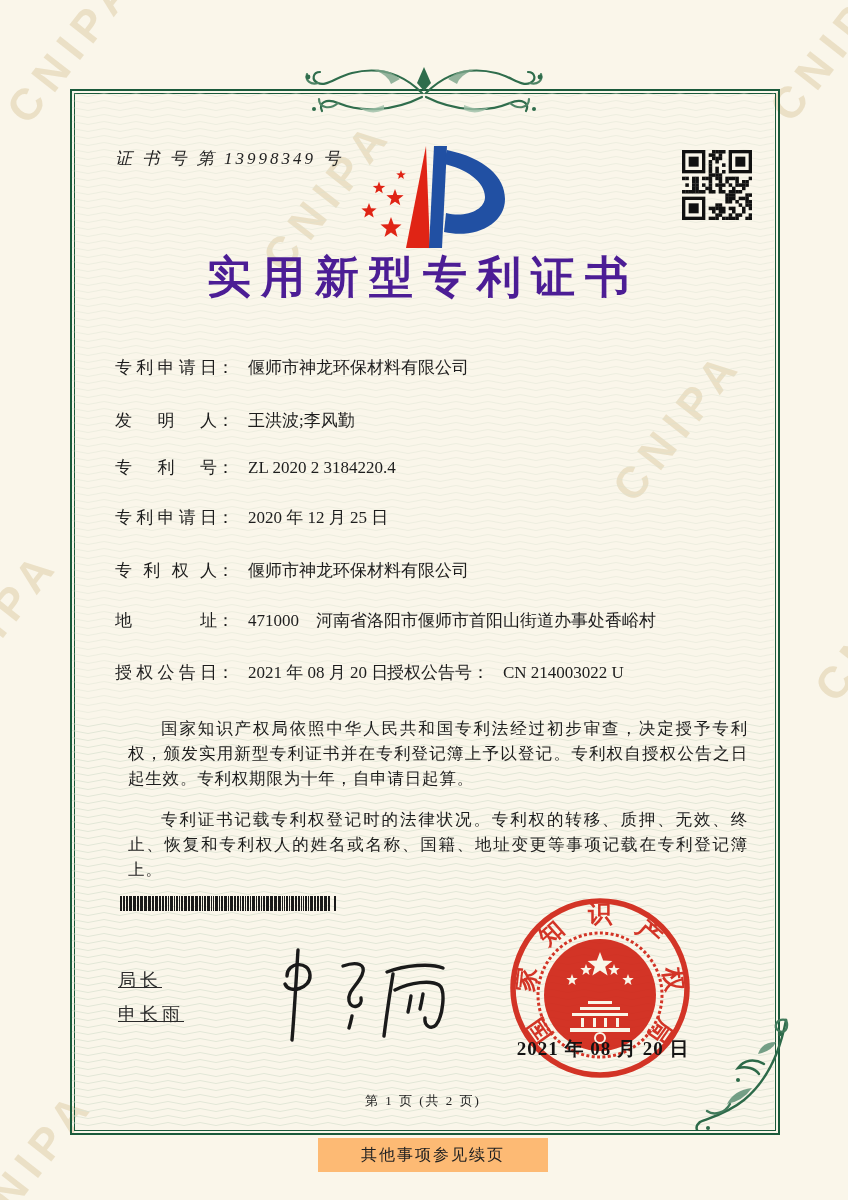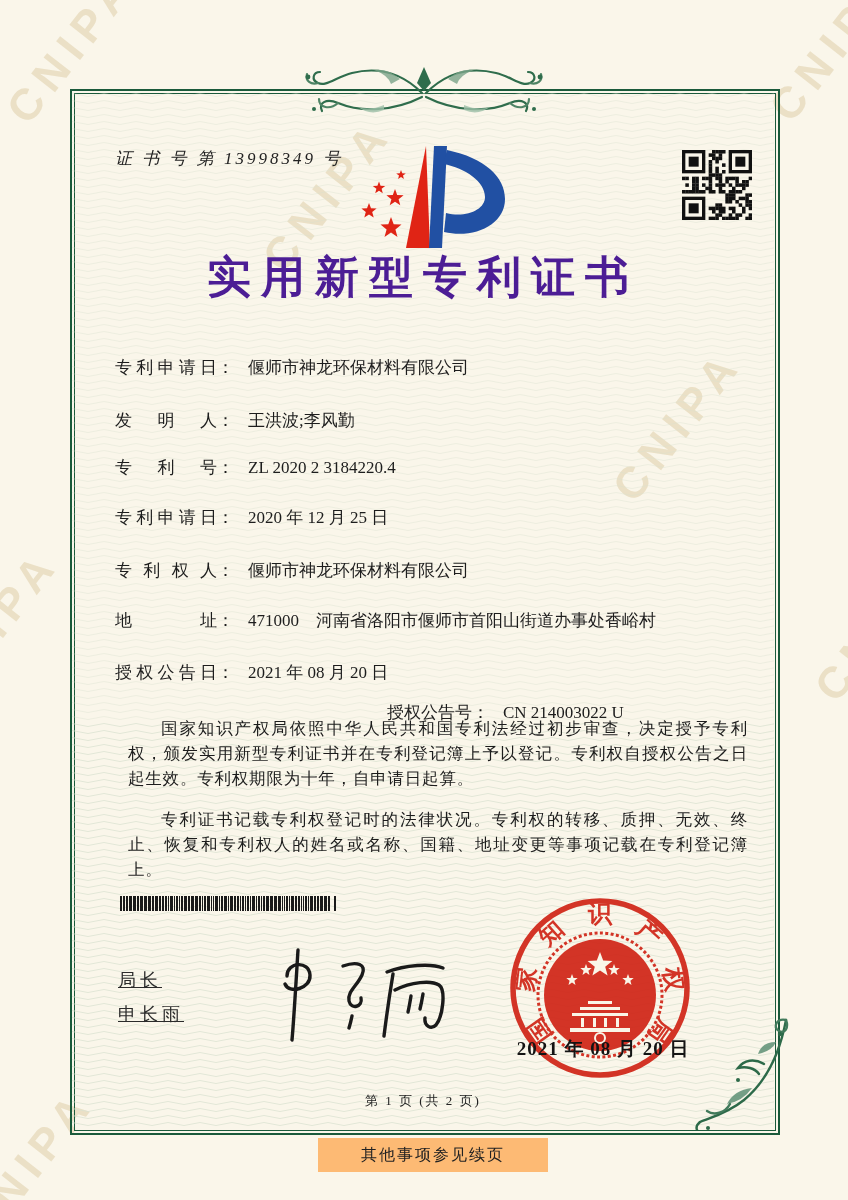--- a/index.html
+++ b/index.html
@@ -10,21 +10,21 @@
       white-space:nowrap;z-index:1;user-select:none;}
   .frame{position:absolute;left:70px;top:89px;width:706px;height:1042px;border:2px solid #1a5a3b;z-index:2;}
   .frame-inner{position:absolute;inset:2px;border:1px solid #1a5a3b;}
   .abs{position:absolute;z-index:4;}
   .cert-no{left:115px;top:147px;font-size:17px;letter-spacing:3px;color:#222;font-style:italic;}
   .title{left:70px;top:248px;width:706px;text-align:center;font-size:44px;font-weight:bold;
          letter-spacing:10px;color:#4c1d95;}
   .frow{left:115px;width:648px;font-size:17px;color:#1d1d1d;line-height:24px;white-space:nowrap;}
   .flabel{display:inline-block;width:102px;text-align:justify;text-align-last:justify;vertical-align:top;}
   .fcolon{display:inline-block;margin-right:14px;}
-  .gpair2{position:absolute;left:272px;top:0;margin-top:40px;}
+  .gpair2{position:absolute;left:272px;top:0;}
   .gpair2 .flabel{width:85px;}
   .paras{left:112px;top:700px;width:652px;font-size:16.5px;line-height:25px;letter-spacing:.8px;
          color:#1c1c1c;text-align:justify;z-index:4;position:absolute;}
   .paras p{margin:16px;text-indent:2em;}
   .signer{left:118px;font-family:"Liberation Sans","DejaVu Sans",sans-serif;font-size:18px;
           letter-spacing:4px;color:#2b2b2b;text-decoration:underline;}
   .seal-date{left:513px;top:1036px;width:180px;text-align:center;font-size:19px;font-weight:600;
              color:#141414;letter-spacing:1px;z-index:6;}
   .page-info{left:70px;top:1092px;width:706px;text-align:center;font-size:13px;letter-spacing:2px;color:#222;}
   .cont-box{left:318px;top:1138px;width:230px;height:34px;background:#fdba74;text-align:center;

